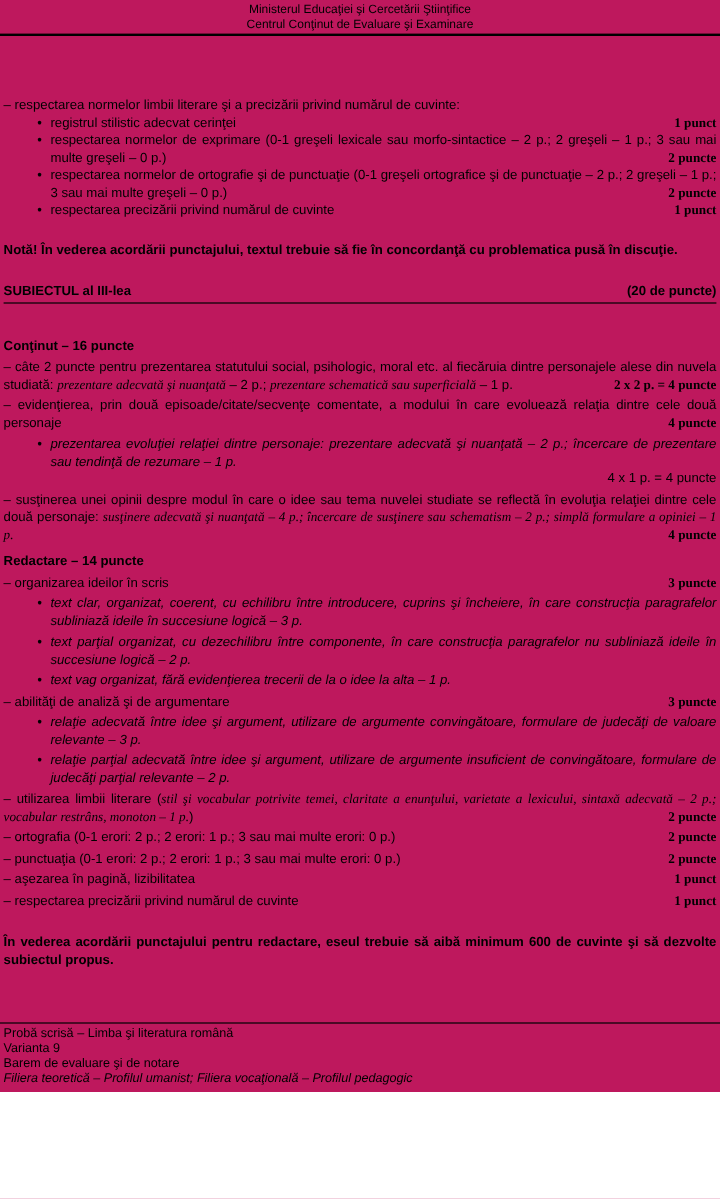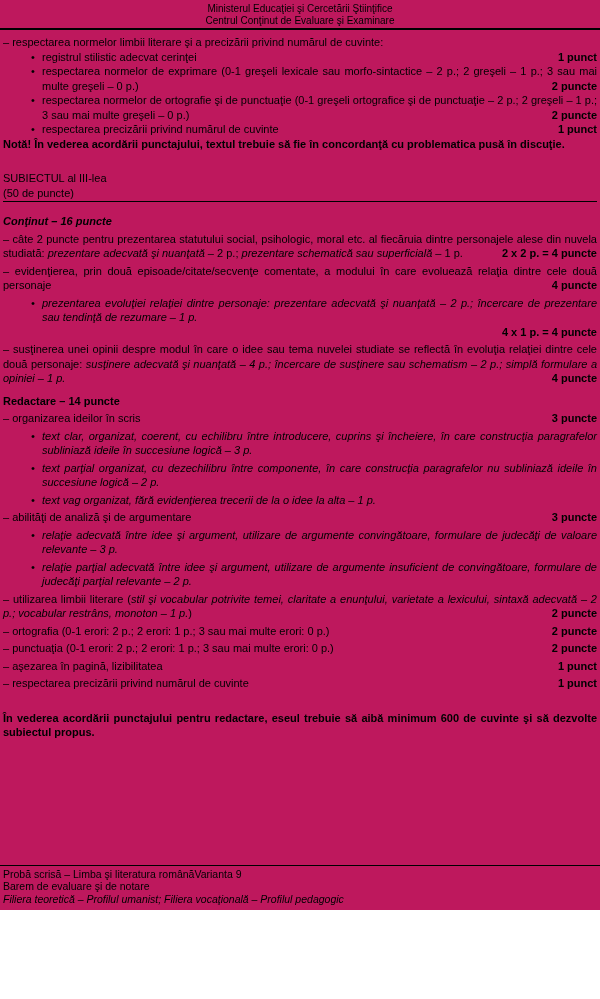--- a/index.html
+++ b/index.html
@@ -9,46 +9,46 @@
     font-family:"Liberation Sans",sans-serif;
     font-size:11px;line-height:14.5px;
   }
   .header{
     text-align:center;font-size:10px;line-height:11.5px;
     padding-top:3px;padding-bottom:2px;
     border-bottom:2px solid #000;
   }
   .content{padding:5px 3px 0 3px;}
   .row{position:relative;}
-  .justify{text-align:justify;}
-  .pts{float:right;font-weight:bold;white-space:nowrap;padding-left:6px;}
+  .justify{text-align:justify;margin-top:46px;}
+  .pts{float:right;font-weight:bold;white-space:nowrap;padding-left:6px;font-family:Liberation Serif, serif;}
   .bullet{position:relative;padding-left:39px;text-align:justify;}
   .bullet::before{content:"\2022";position:absolute;left:28px;top:0;}
   .italic{font-style:italic;}
-  .note{margin-top:0;font-weight:bold;text-align:justify;}
+  .note{margin-top:19px;font-weight:bold;text-align:justify;}
   .section-title{
     display:flex;justify-content:space-between;
-    font-weight:normal;border-bottom:1.5px solid #000;
-    margin-top:20px;padding-bottom:1px;flex-direction:column;
+    font-weight:bold;border-bottom:1.5px solid #000;
+    margin-top:20px;padding-bottom:1px;
   }
-  .h-content{font-weight:bold;margin-top:12px;font-style:italic;}
+  .h-content{font-weight:bold;margin-top:29px;}
   .h-redact{font-weight:bold;margin-top:8px;}
   .g{margin-top:3px;}
-  .pts-line{text-align:right;font-weight:bold;}
+  .pts-line{text-align:right;font-weight:normal;}
   .condensed{display:inline-block;transform:scaleX(0.96);transform-origin:0 0;white-space:nowrap;font-style:italic;}
   .final-note{margin-top:20px;font-weight:bold;text-align:justify;}
   .footer{
     position:absolute;left:0;right:0;bottom:4px;
     border-top:1px solid #000;
     padding:2px 3px 0 3px;
     font-size:10.5px;line-height:12.8px;
   }
-  .footer-row1{display:flex;}
+  .footer-row1{display:flex;flex-direction:column;}
   .footer-center{text-align:center;}
-  i{font-style:italic;}
+  i{font-style:italic;font-family:Liberation Serif, serif;}
 </style>
 </head>
 <body>
 
 <div class="page">
 
   <div class="header">
     <div>Ministerul Educaţiei şi Cercetării Ştiinţifice</div>
     <div>Centrul Conţinut de Evaluare şi Examinare</div>
   </div>
@@ -59,21 +59,21 @@
 
     <div class="bullet"><span>registrul stilistic adecvat cerinţei</span><b class="pts">1 punct</b></div>
     <div class="bullet"><span>respectarea normelor de exprimare (0-1 greşeli lexicale sau morfo-sintactice – 2 p.; 2 greşeli – 1 p.; 3 sau mai multe greşeli – 0 p.)</span><b class="pts">2 puncte</b></div>
     <div class="bullet"><span>respectarea normelor de ortografie şi de punctuaţie (0-1 greşeli ortografice şi de punctuaţie – 2 p.; 2 greşeli – 1 p.; 3 sau mai multe greşeli – 0 p.)</span><b class="pts">2 puncte</b></div>
     <div class="bullet"><span>respectarea precizării privind numărul de cuvinte</span><b class="pts">1 punct</b></div>
 
     <div class="note">Notă! În vederea acordării punctajului, textul trebuie să fie în concordanţă cu problematica pusă în discuţie.</div>
 
     <div class="section-title">
       <span>SUBIECTUL al III-lea</span>
-      <span>(50 de puncte)</span>
+      <span>(20 de puncte)</span>
     </div>
 
     <div class="h-content">Conţinut – 16 puncte</div>
 
     <div class="row justify g"><span>– câte 2 puncte pentru prezentarea statutului social, psihologic, moral etc. al fiecăruia dintre personajele alese din nuvela studiată: </span><i>prezentare adecvată şi nuanţată</i><span> – 2 p.; </span><i>prezentare schematică sau superficială</i><span> – 1 p.</span><b class="pts">2 x 2 p. = 4 puncte</b></div>
 
     <div class="row justify g"><span>– evidenţierea, prin două episoade/citate/secvenţe comentate, a modului în care evoluează relaţia dintre cele două personaje</span><b class="pts">4 puncte</b></div>
 
     <div class="bullet italic g"><span>prezentarea evoluţiei relaţiei dintre personaje: prezentare adecvată şi nuanţată – 2 p.; încercare de prezentare sau tendinţă de rezumare – 1 p.</span></div>
 

